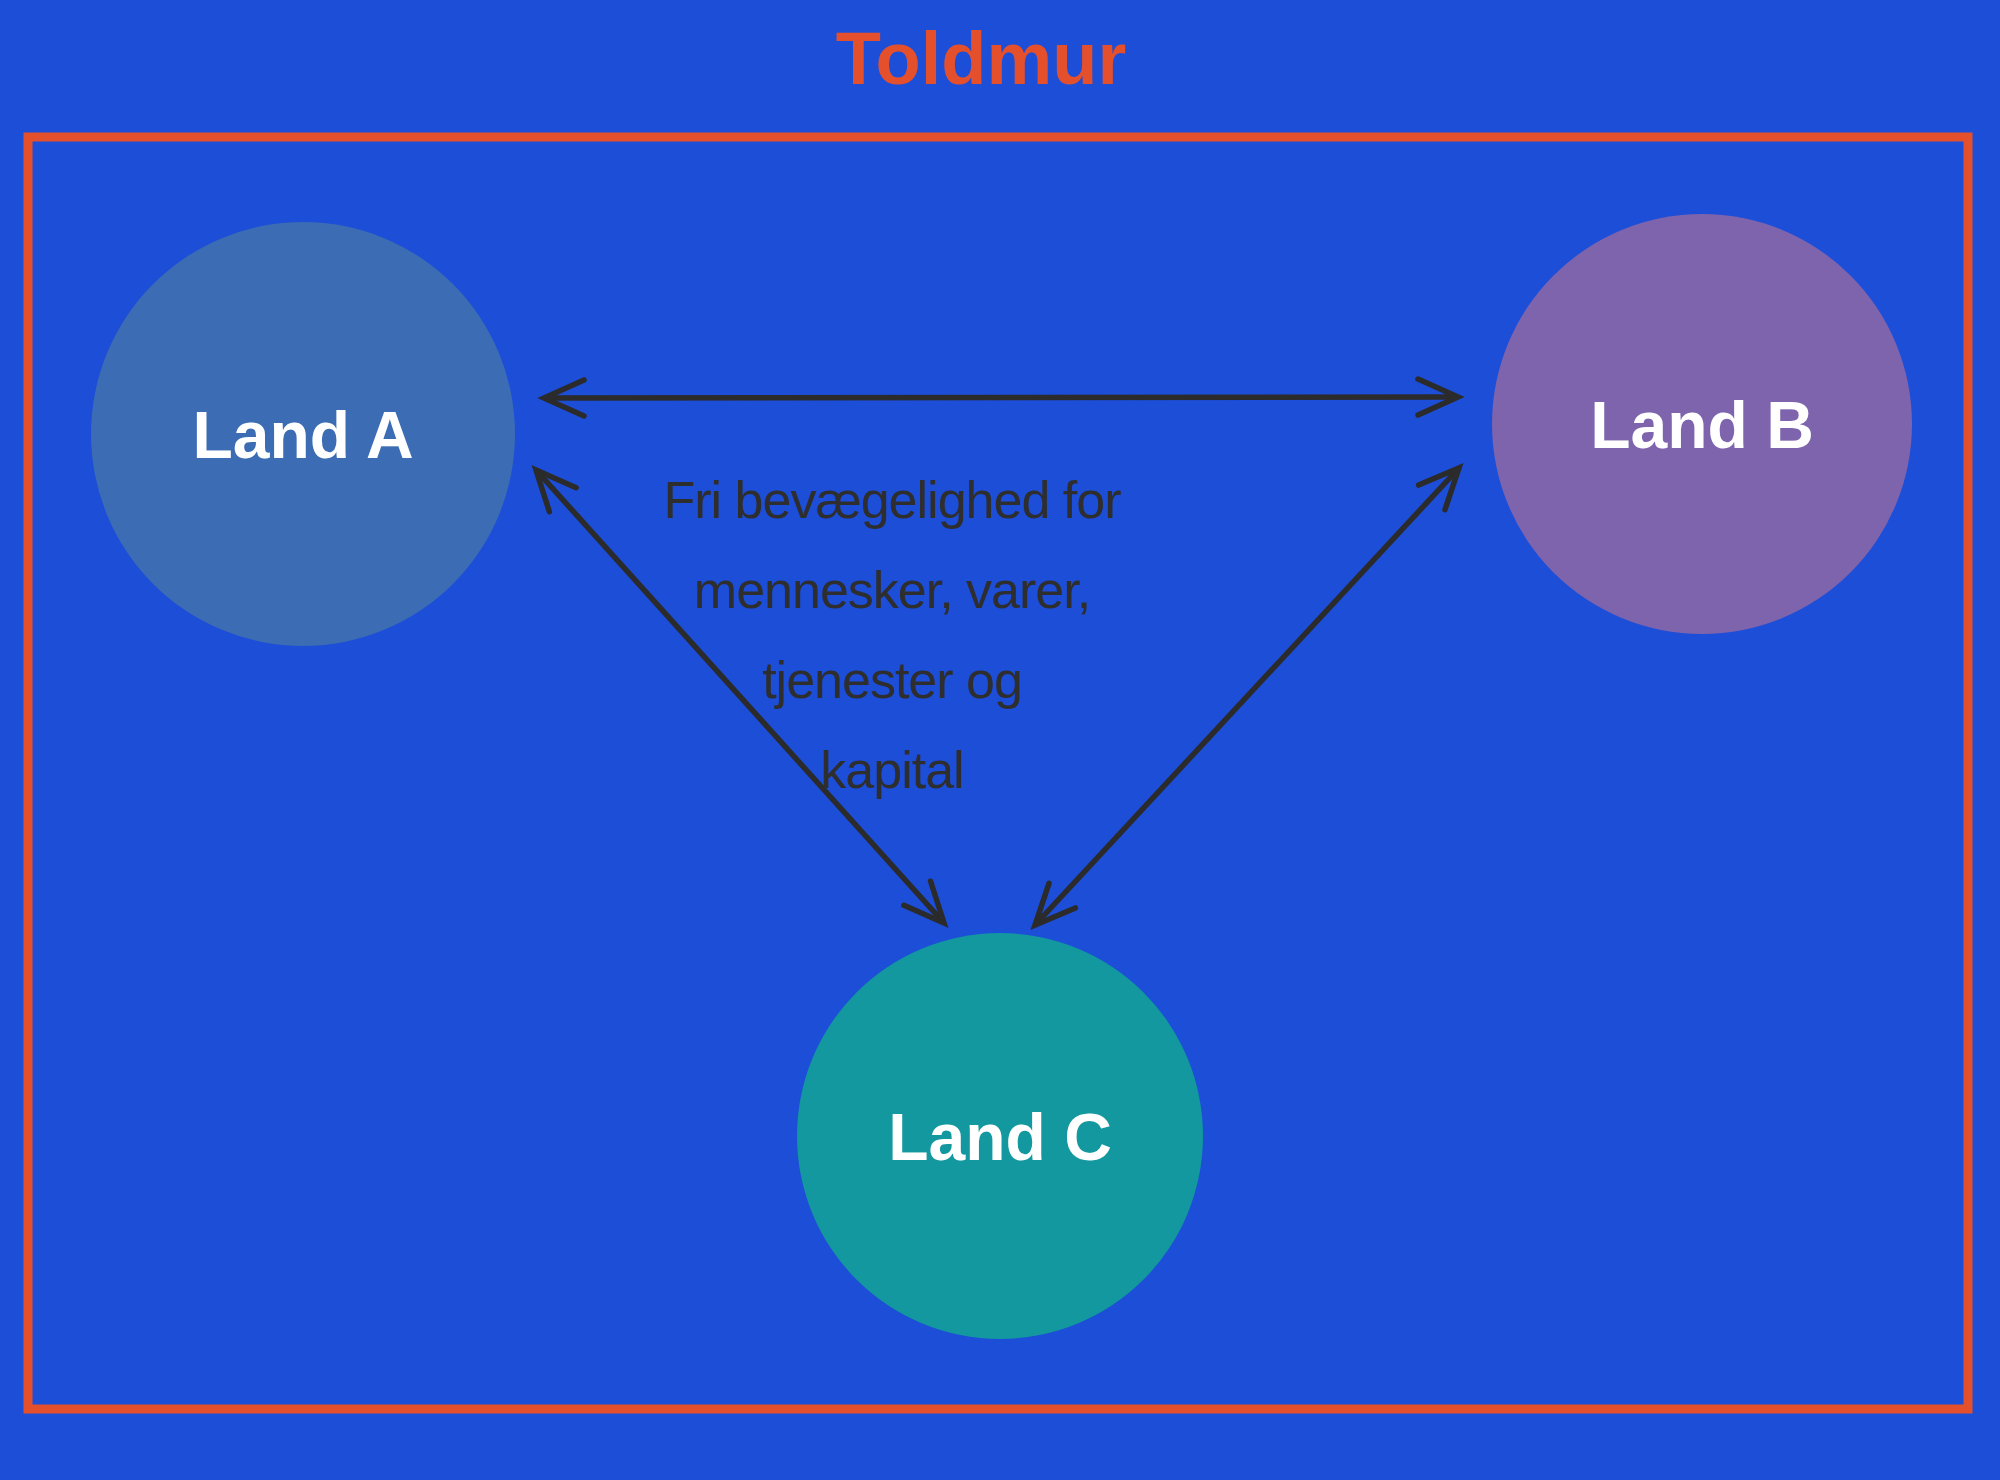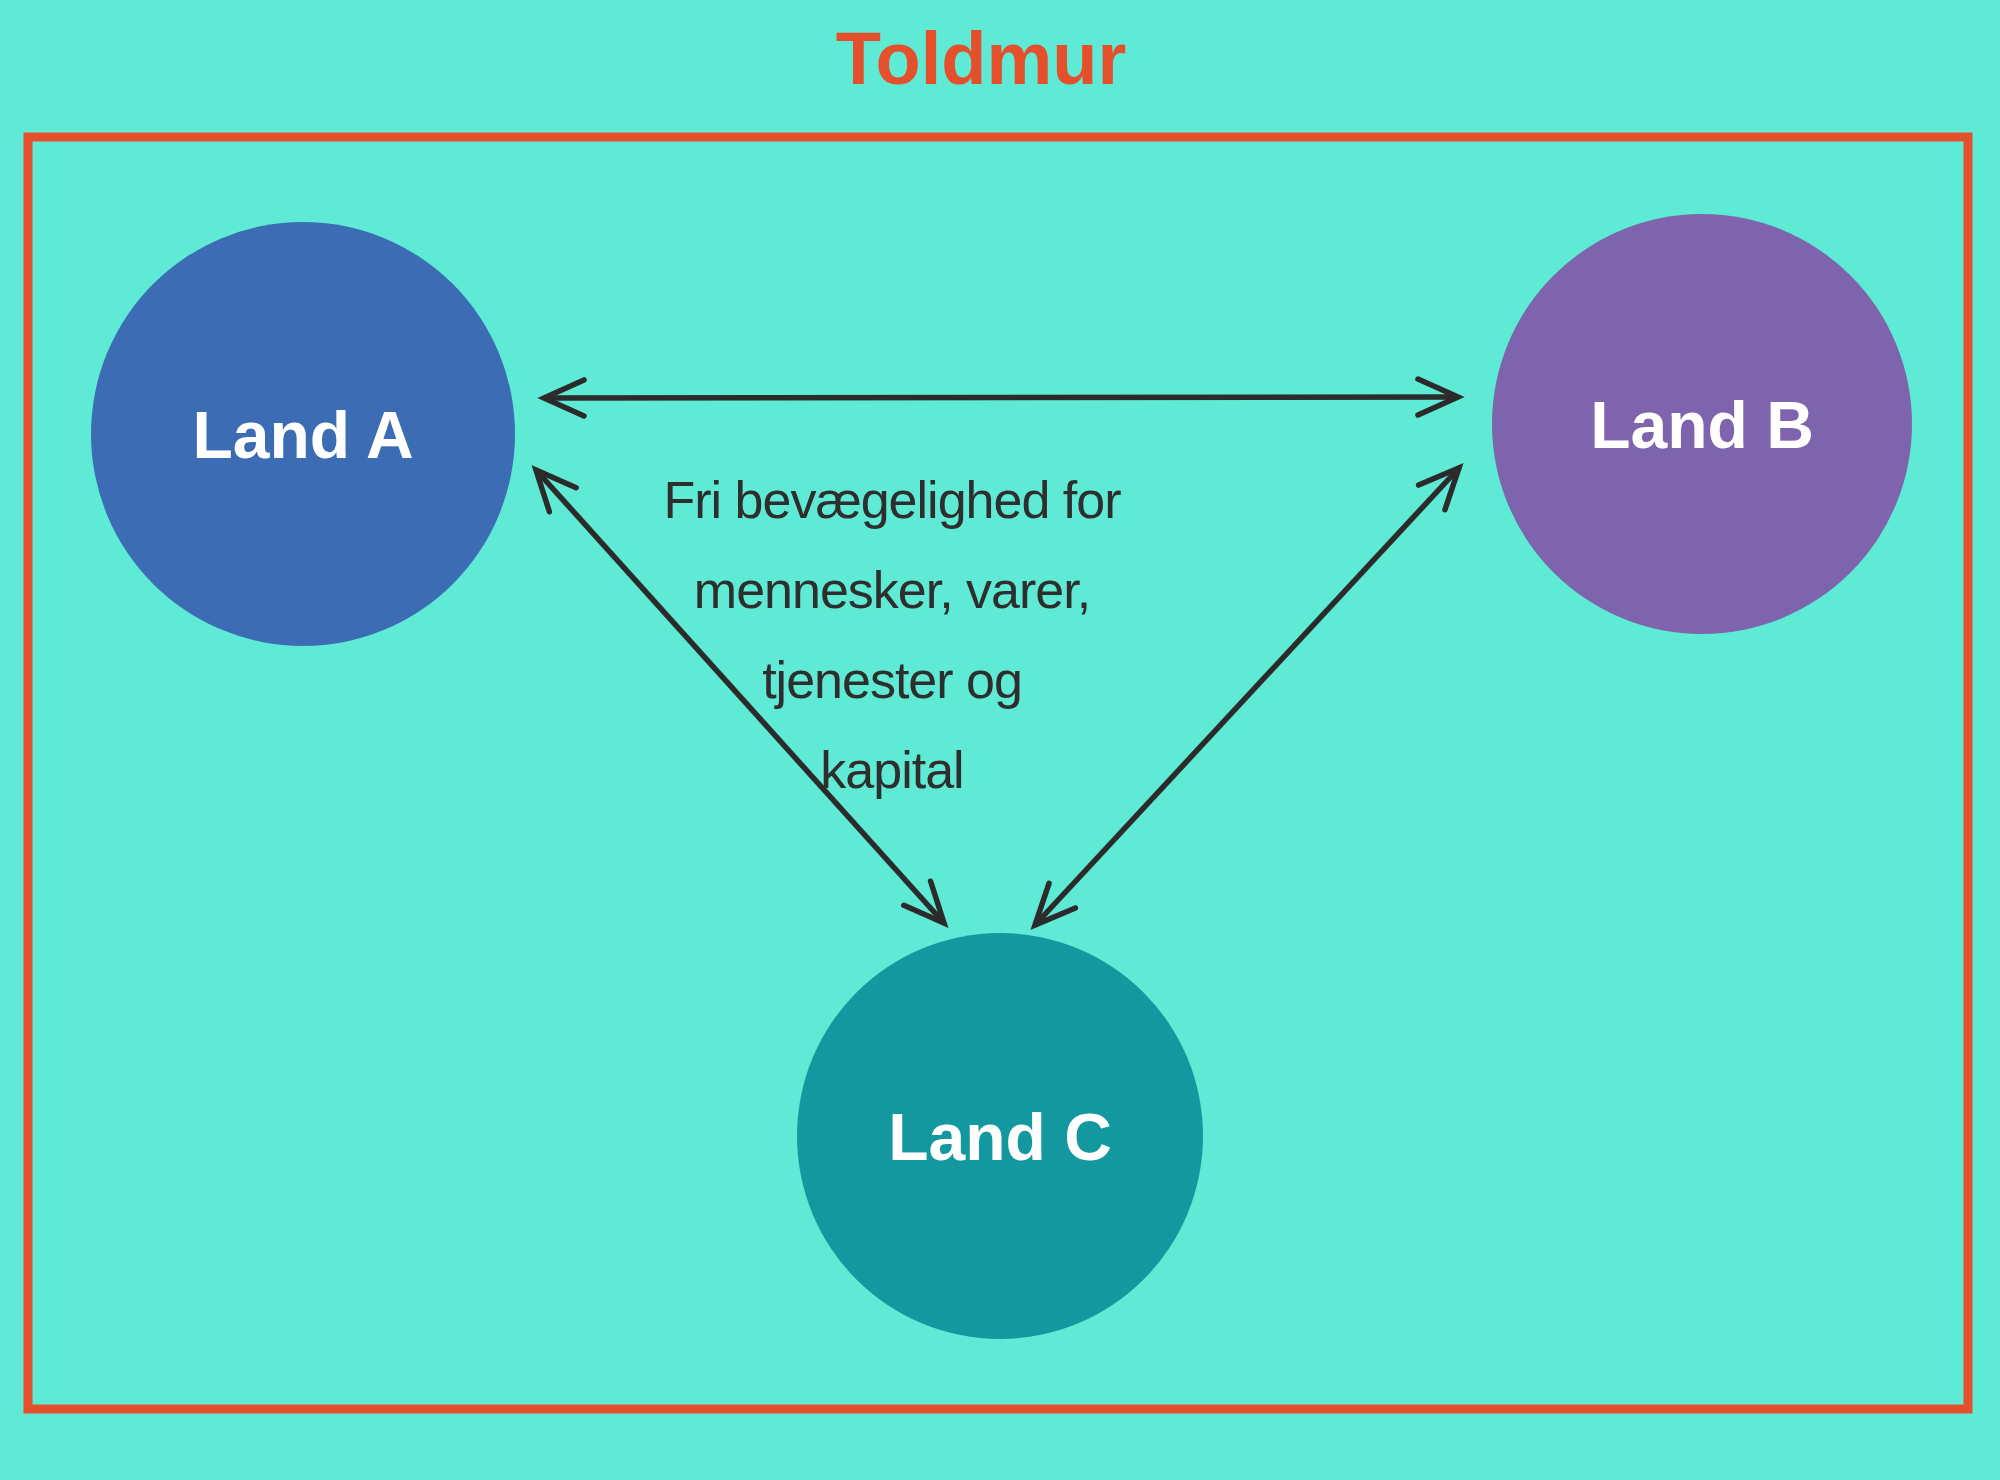--- a/index.html
+++ b/index.html
@@ -4,21 +4,21 @@
 <style>
   html, body {
     margin: 0;
     padding: 0;
     background: #ffffff;
   }
   .canvas {
     position: relative;
     width: 2000px;
     height: 1480px;
-    background: #5eead4;
+    background: #1d4ed8;
     font-family: "Liberation Sans", sans-serif;
   }
   .diagram-svg {
     display: block;
     width: 2000px;
     height: 1480px;
   }
   .title-text {
     font-family: "Liberation Sans", sans-serif;
     font-size: 74px;

